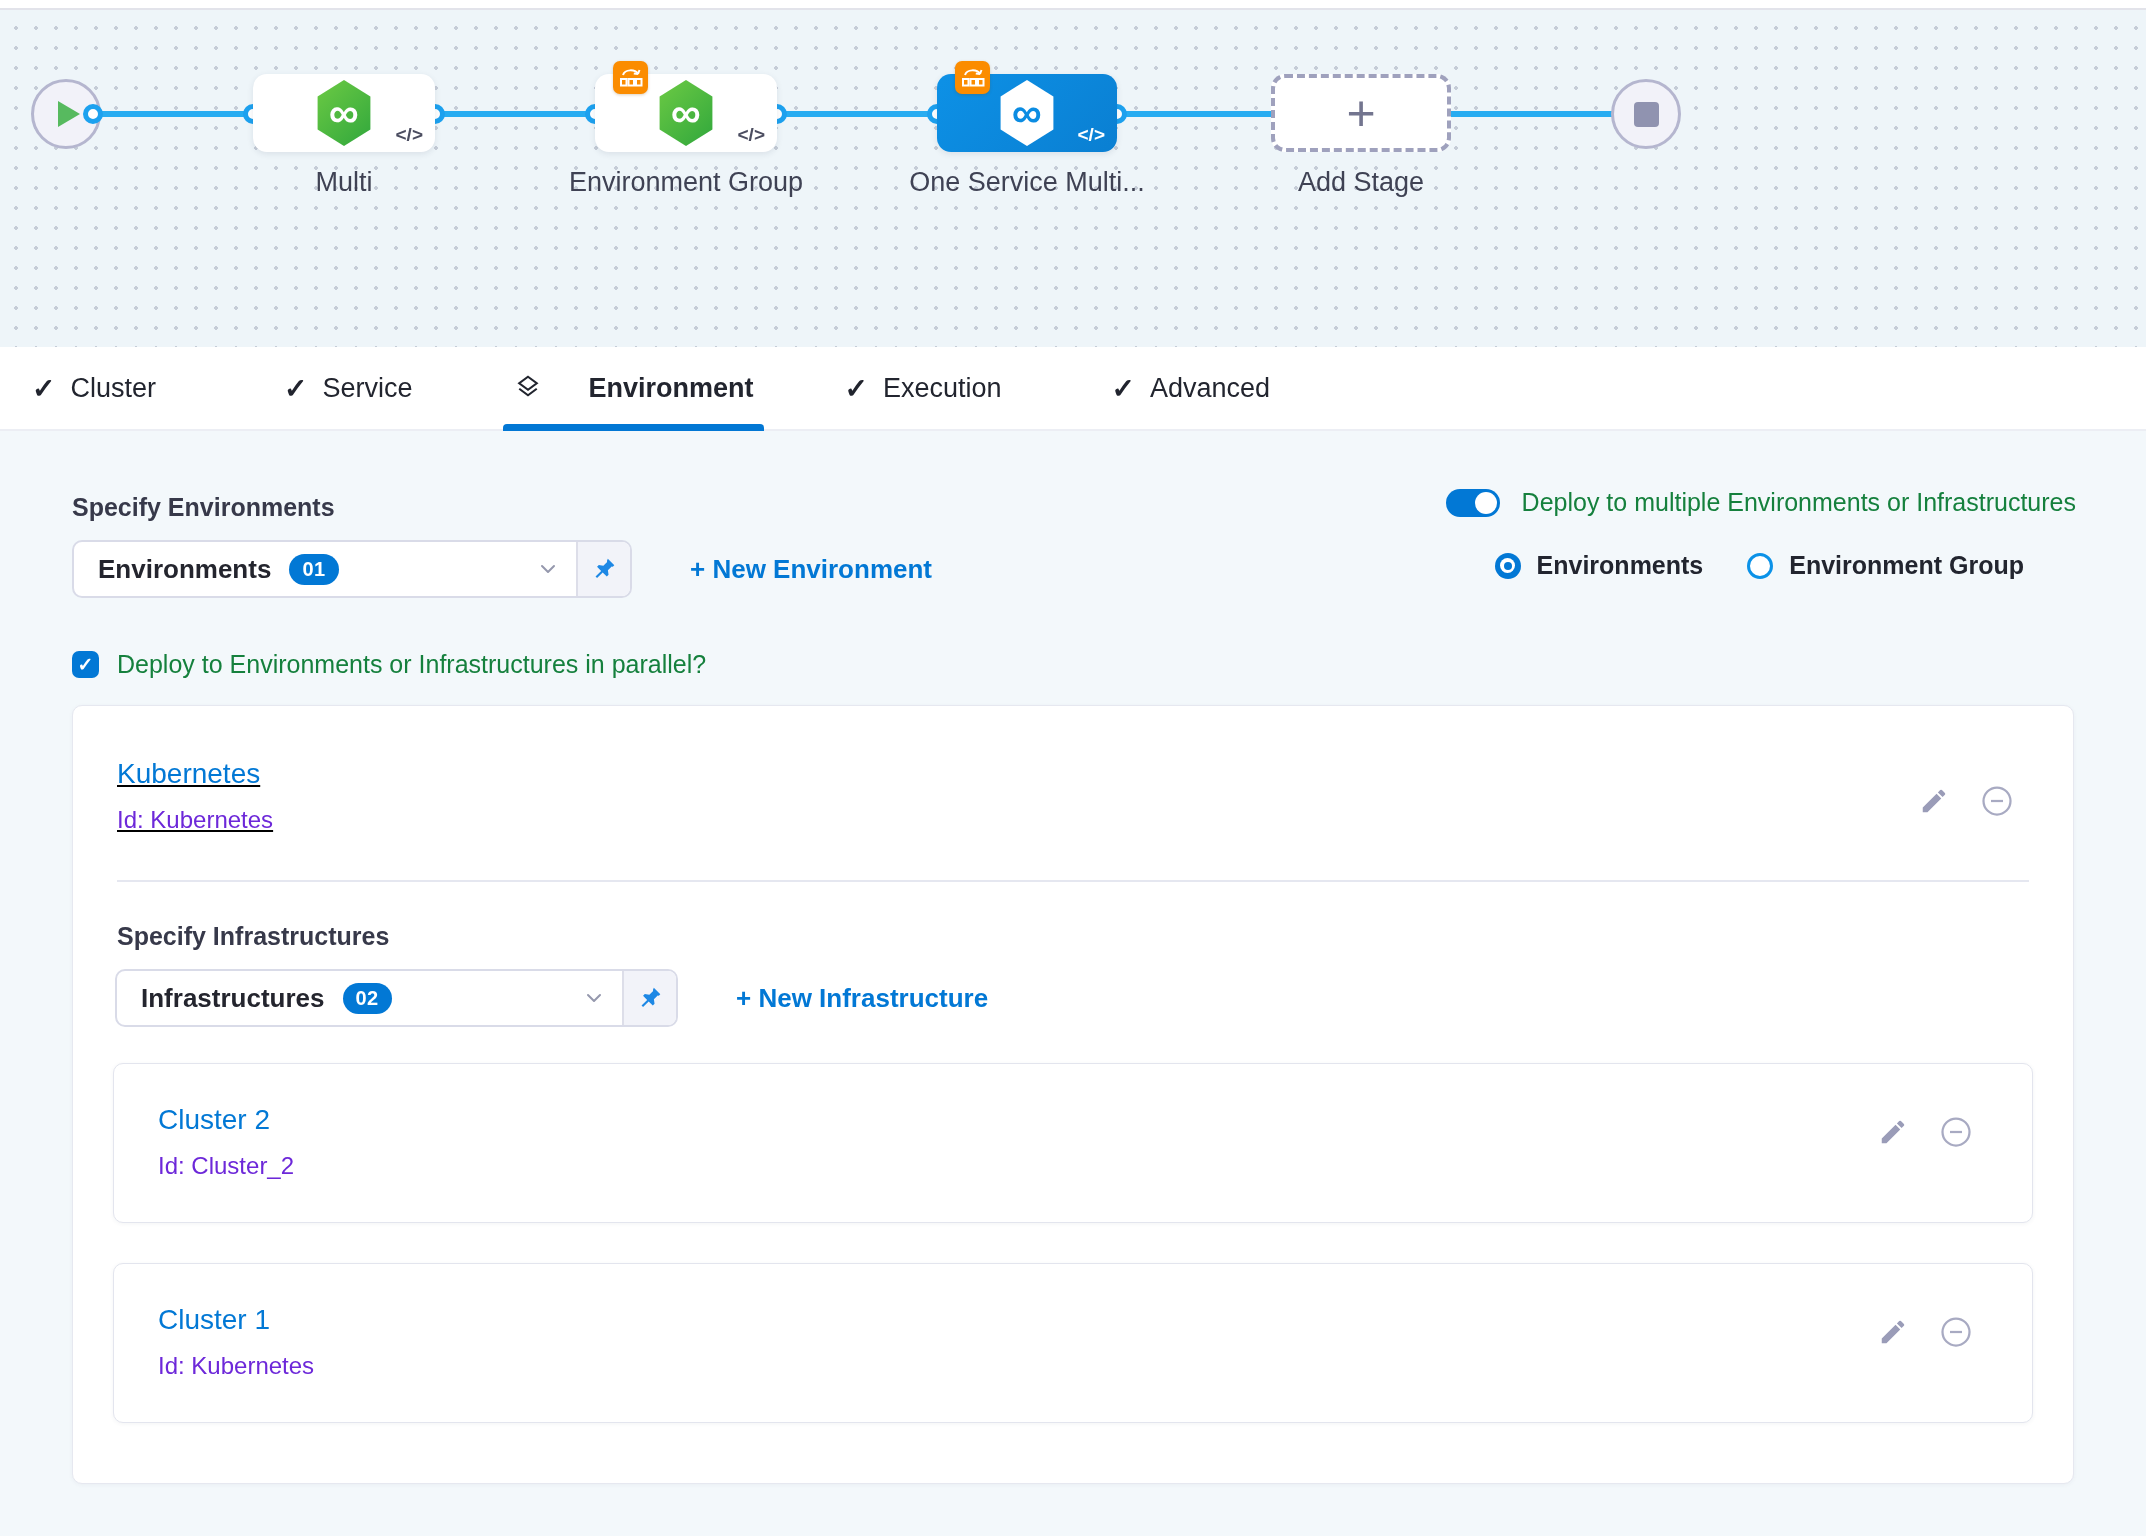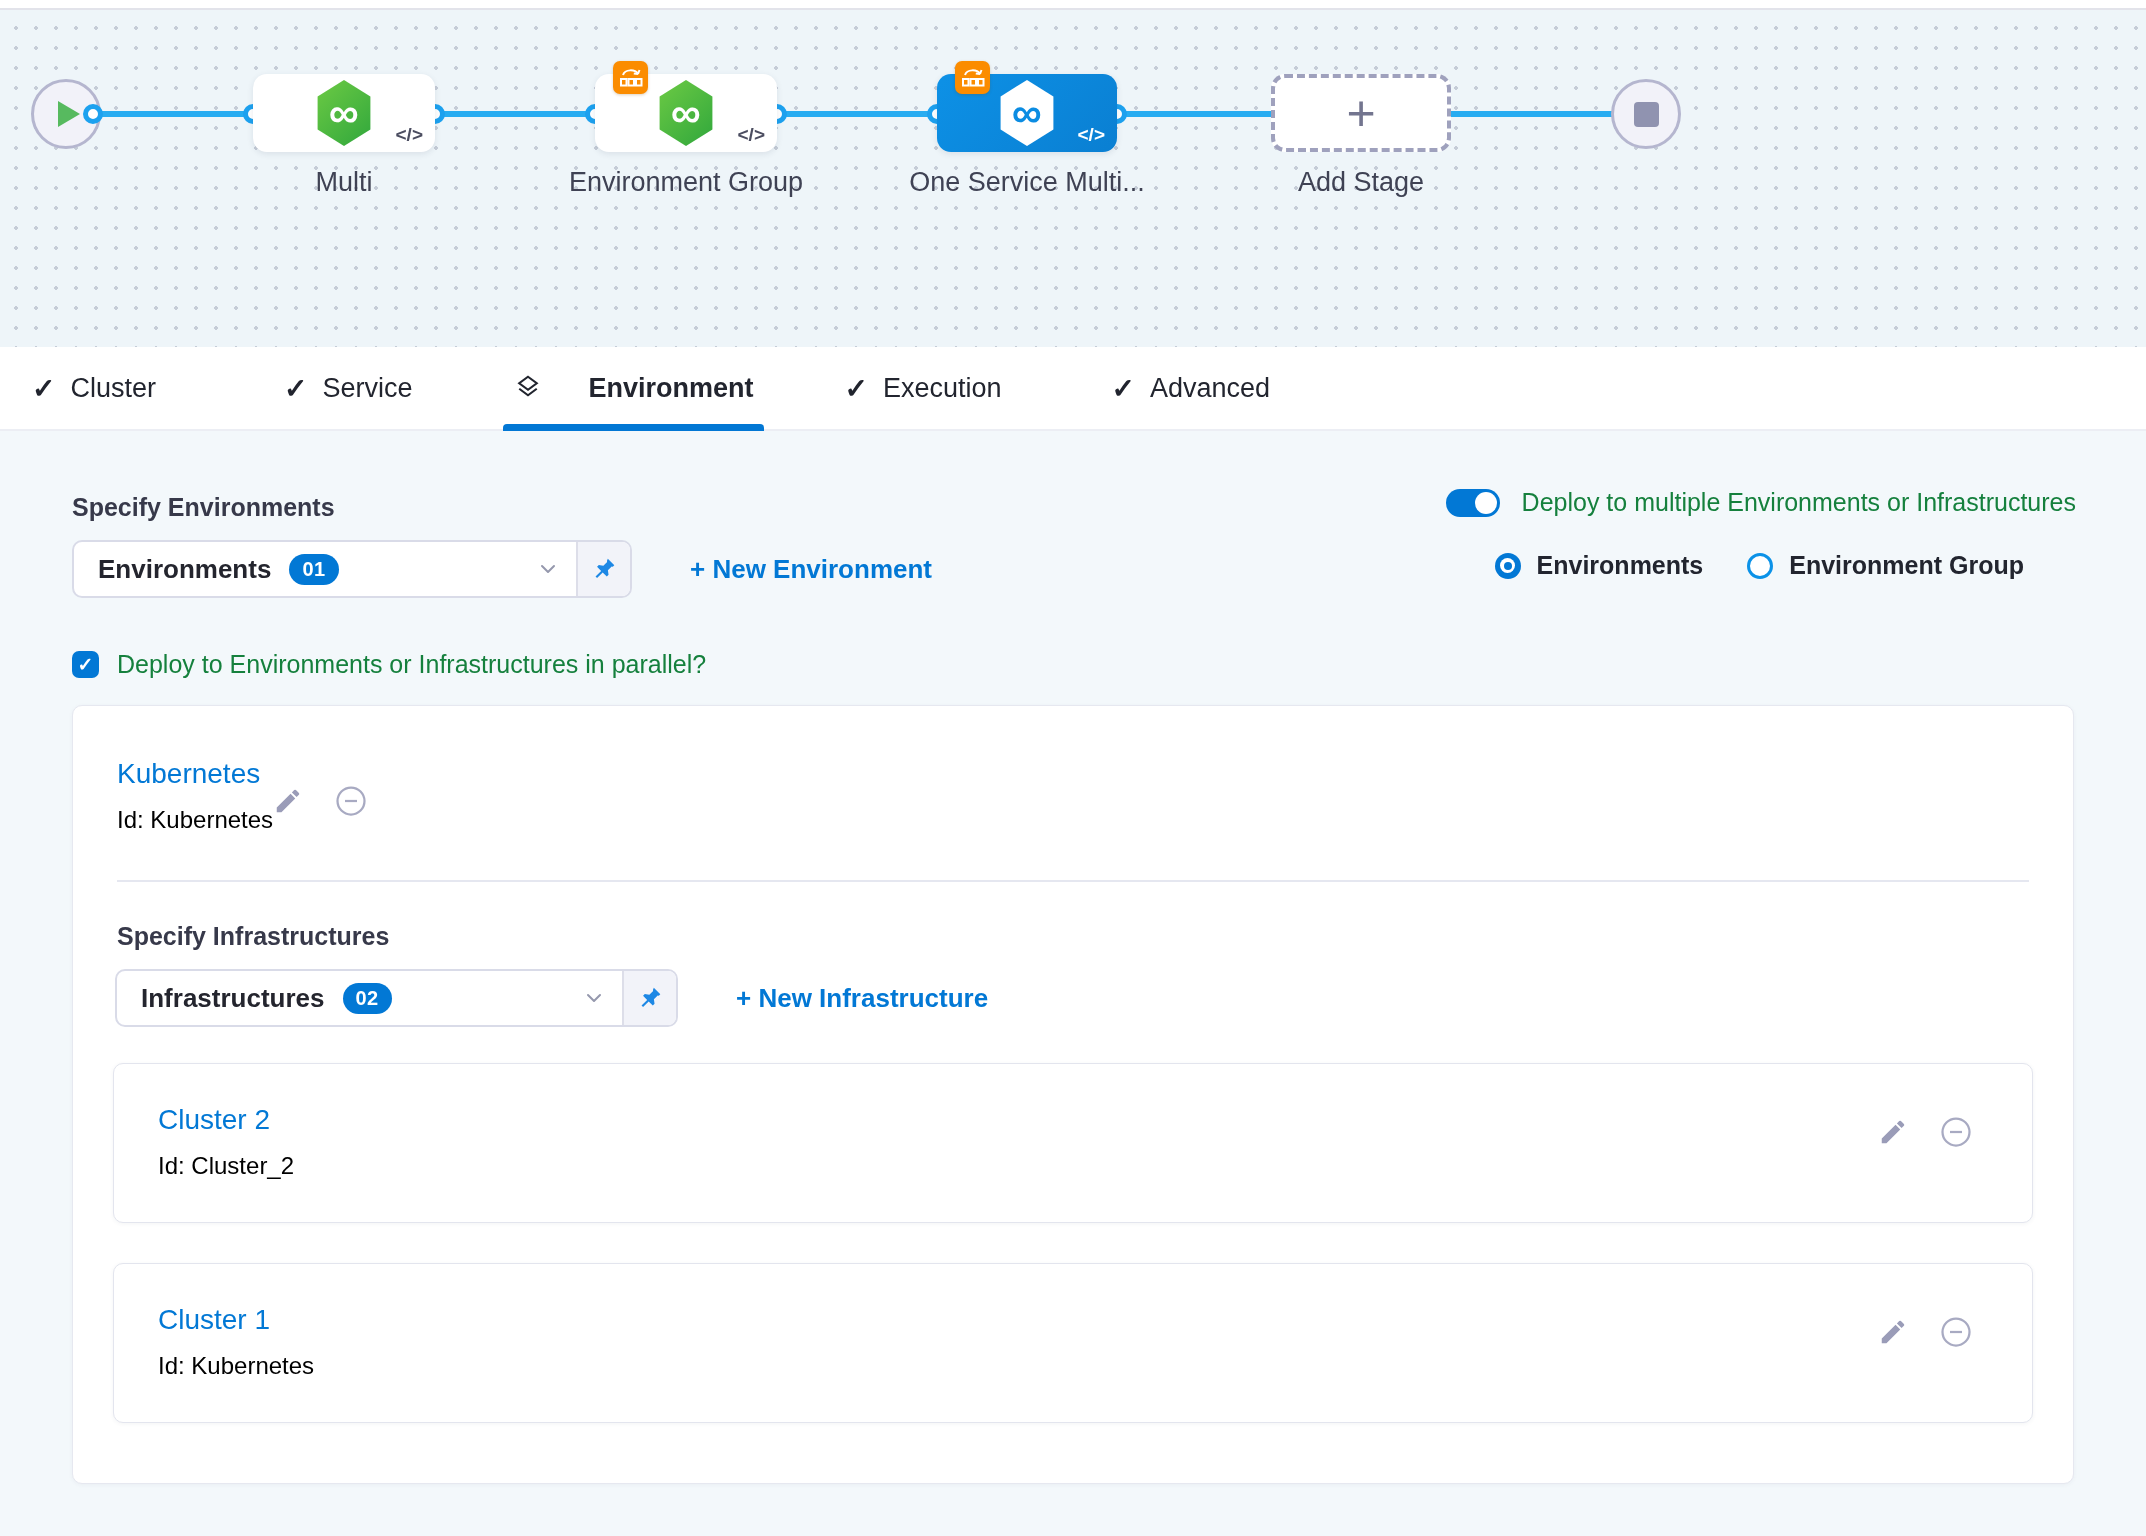--- a/index.html
+++ b/index.html
@@ -75,23 +75,23 @@
   .radio-on .dot { width:8px; height:8px; border-radius:50%; background:#0278d5; }
   .radio-off { width:26px; height:26px; border-radius:50%; background:#ffffff; border:3px solid #0b92e8; }
   .radio-label { font-size:25px; font-weight:600; color:#22252f; }
 
   .parallel-row { margin-top:52px; display:flex; align-items:center; gap:18px; }
   .checkbox { width:27px; height:27px; border-radius:7px; background:#0278d5; color:#ffffff;
     display:flex; align-items:center; justify-content:center; font-size:19px; font-weight:700; }
 
   .env-card { margin-top:26px; width:2002px; background:#ffffff; border:1px solid #e6e8f0;
     border-radius:10px; box-shadow:0 1px 4px rgba(50,60,90,.05); padding-bottom:60px; }
-  .card-header { display:flex; justify-content:flex-start; padding:52px 58px 0 44px; }
+  .card-header { display:flex; justify-content:space-between; padding:52px 58px 0 44px;text-decoration:underline; }
   .entity-name { font-size:28px; font-weight:500; color:#0278d5; cursor:pointer; }
-  .entity-id { margin-top:16px; font-size:24px; color:#000000; }
+  .entity-id { margin-top:16px; font-size:24px; color:#6d28d9; }
   .row-actions { display:flex; align-items:center; gap:30px; margin-top:10px; }
   .icon-btn { display:flex; align-items:center; justify-content:center; cursor:pointer; }
   .card-divider { margin:46px 44px 0; border-top:2px solid #e5e7f0; }
   .infra-label { margin:40px 0 0 44px; }
   .infra-picker { margin:18px 0 0 42px; }
   .cluster-card { margin:36px 40px 0; height:160px; background:#ffffff; border:1px solid #e3e5ee;
     border-radius:10px; box-shadow:0 1px 4px rgba(50,60,90,.06);
     display:flex; justify-content:space-between; padding:40px 58px 0 44px; }
   .cluster-card + .cluster-card { margin-top:40px; }
 </style>

